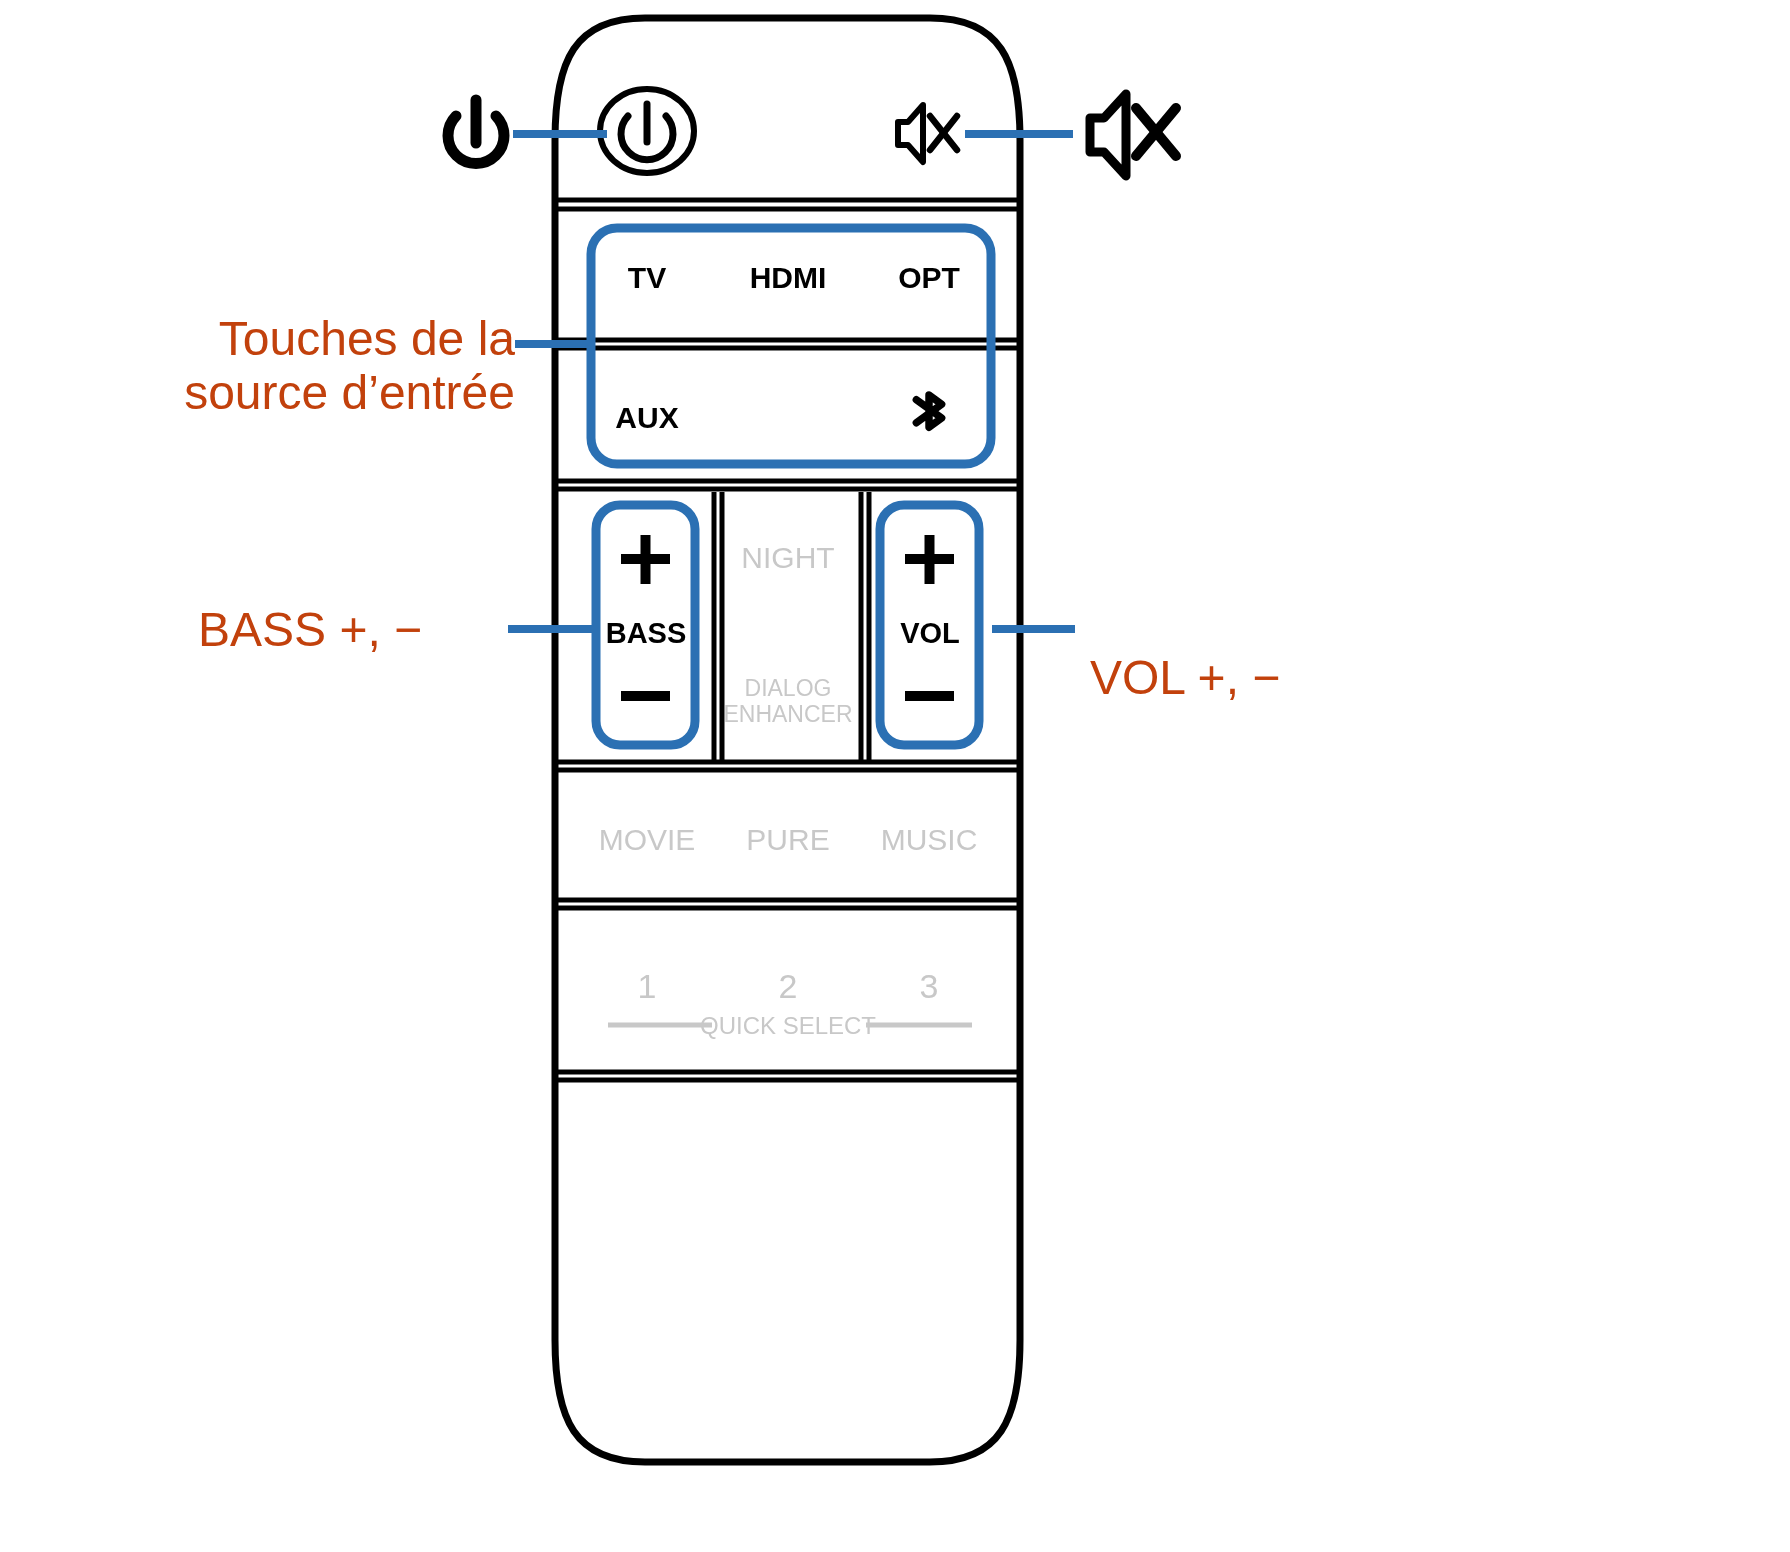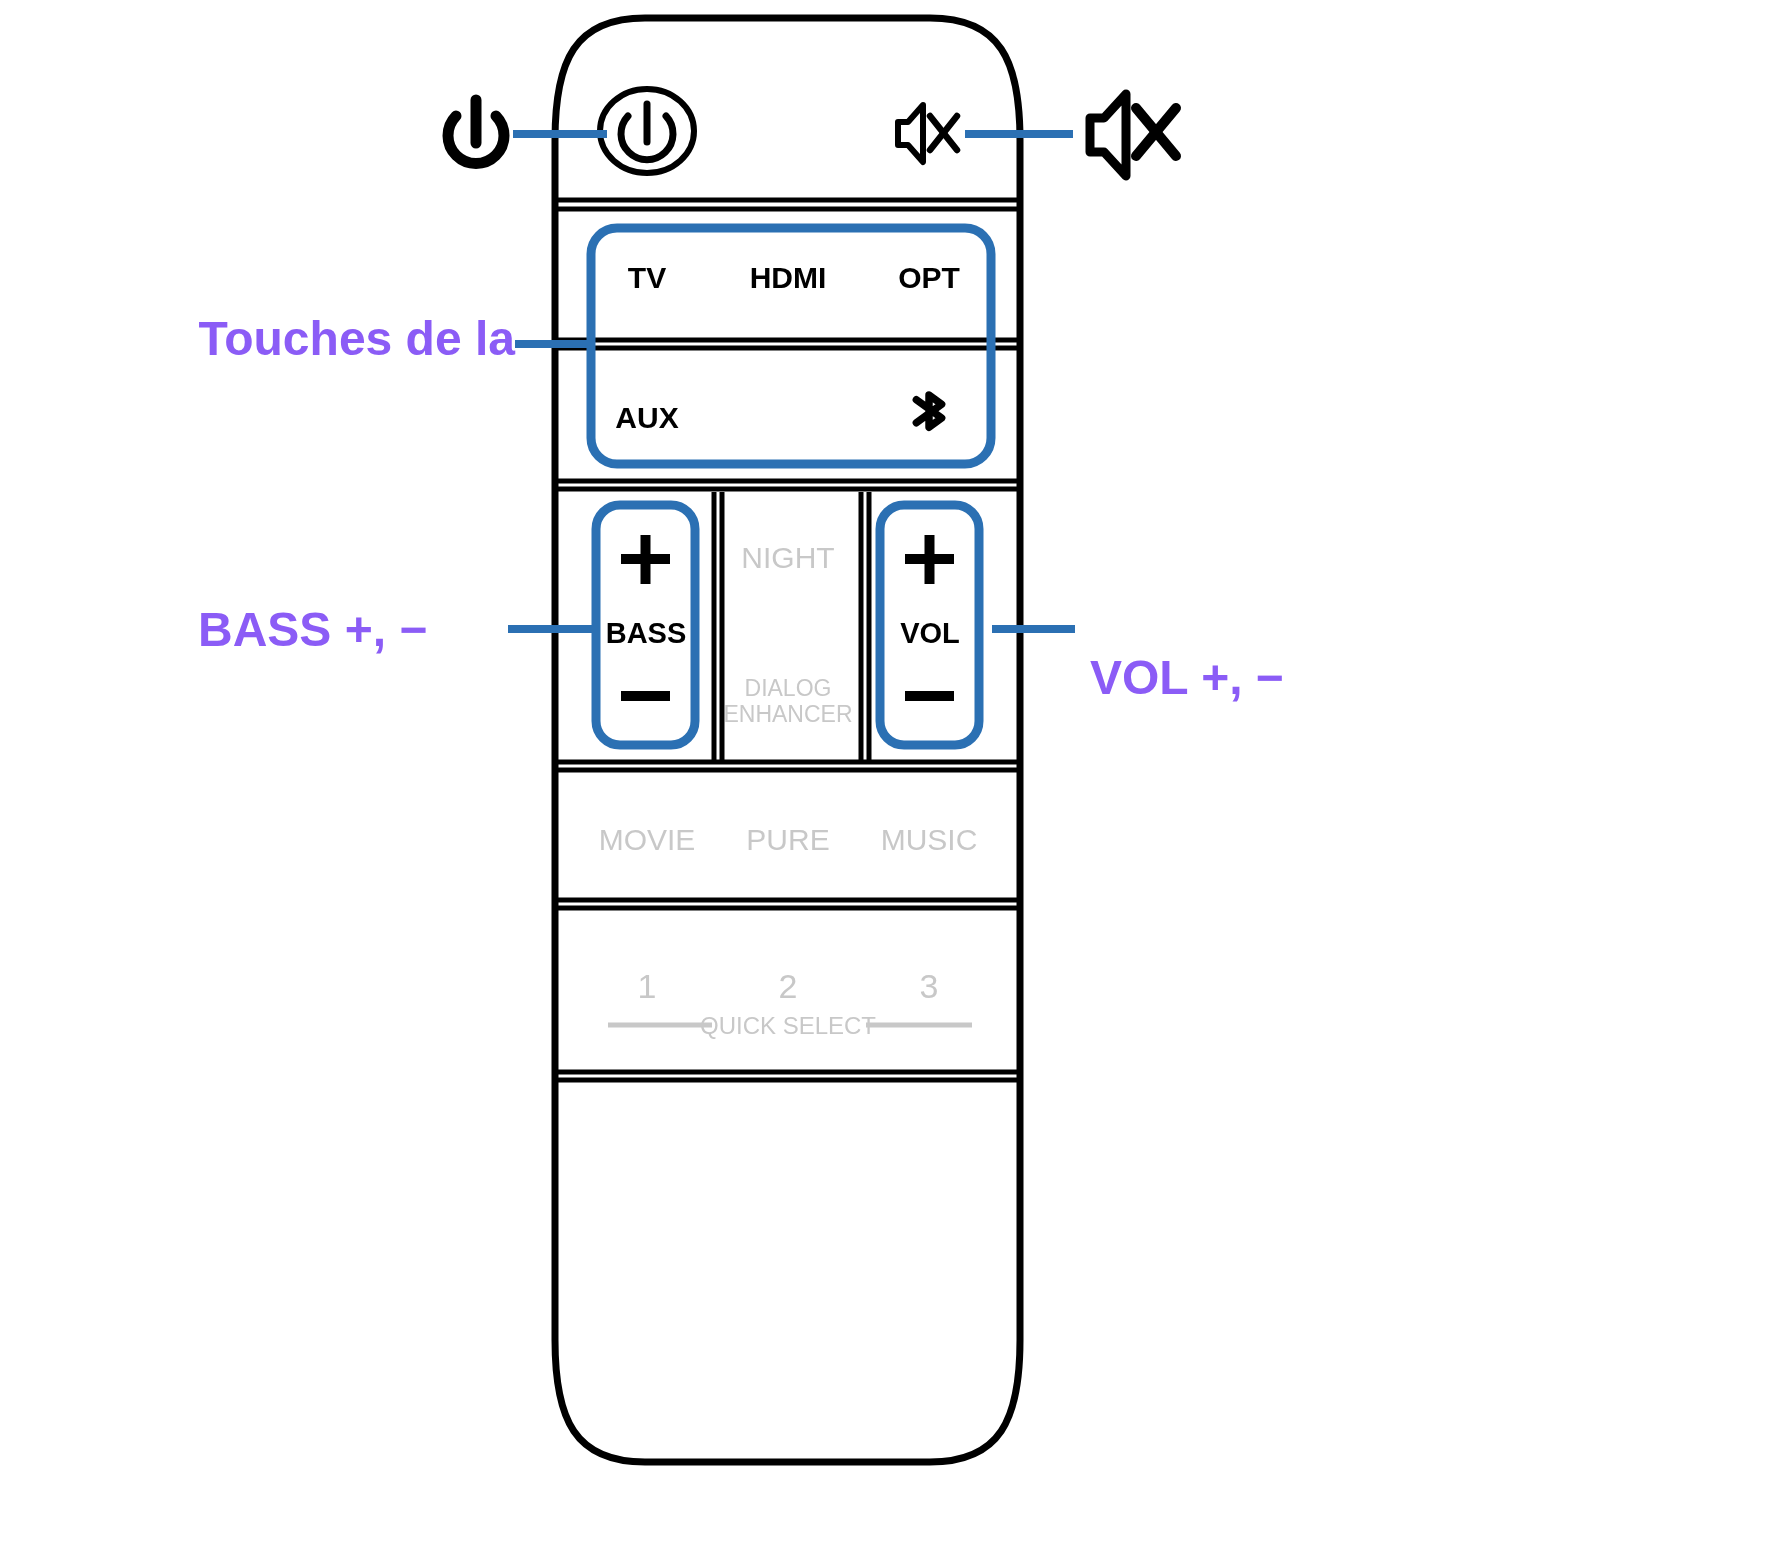--- a/index.html
+++ b/index.html
@@ -16,22 +16,22 @@
     overflow: hidden;
   }
   #svgroot {
     position: absolute;
     top: 0; left: 0;
     width: 1790px;
     height: 1552px;
   }
   .lbl {
     position: absolute;
-    font-weight: bold;
-    color: #8b5cf6;
+    font-weight: normal;
+    color: #c2410c;
     white-space: nowrap;
     line-height: 1.12;
   }
   .lbl-left-stack {
     text-align: right;
   }
   text { font-family: "Liberation Sans", sans-serif; }
 </style>
 </head>
 <body>
@@ -181,19 +181,20 @@
     <g>
       <path d="M 898 122 L 898 145 L 908 145 L 923 162 L 923 105 L 908 122 Z" fill="none" stroke="#000000" stroke-width="6" stroke-linejoin="round"></path>
       <line x1="930" y1="116" x2="957" y2="150" stroke="#000000" stroke-width="6.5" stroke-linecap="round"></line>
       <line x1="957" y1="116" x2="930" y2="150" stroke="#000000" stroke-width="6.5" stroke-linecap="round"></line>
     </g>
 
   </svg>
 
   <div class="lbl lbl-left-stack" style="left:60px; top:312px; width:455px; font-size:48px;">
     <div>Touches de la</div>
+    <div>source d’entrée</div>
   </div>
 
   <div class="lbl" style="left:198px; top:603px; font-size:48px;">BASS +, −</div>
 
   <div class="lbl" style="left:1090px; top:603px; font-size:48px;margin-top:48px;">VOL +, −</div>
 
 </div>
 
 </body></html>

